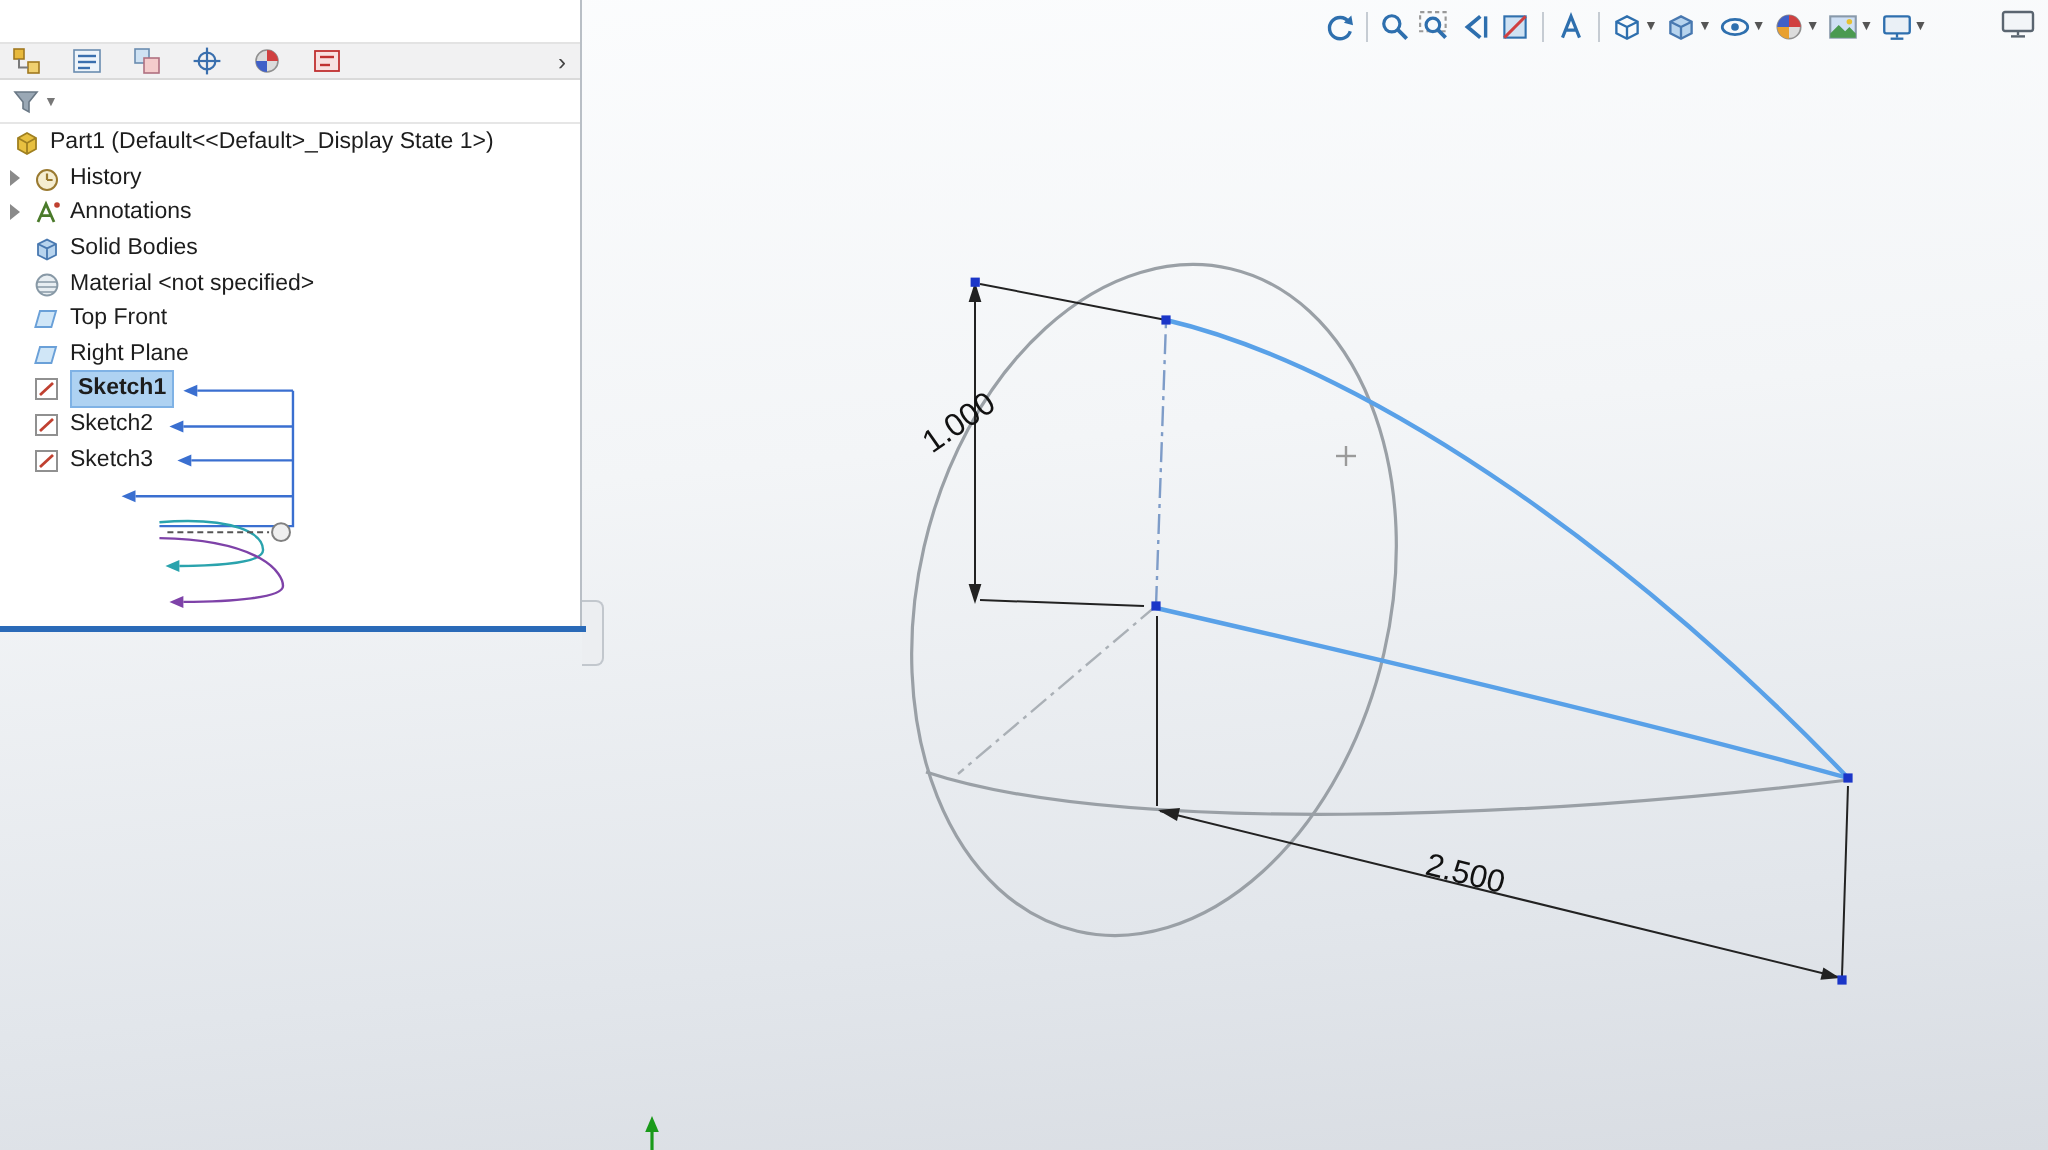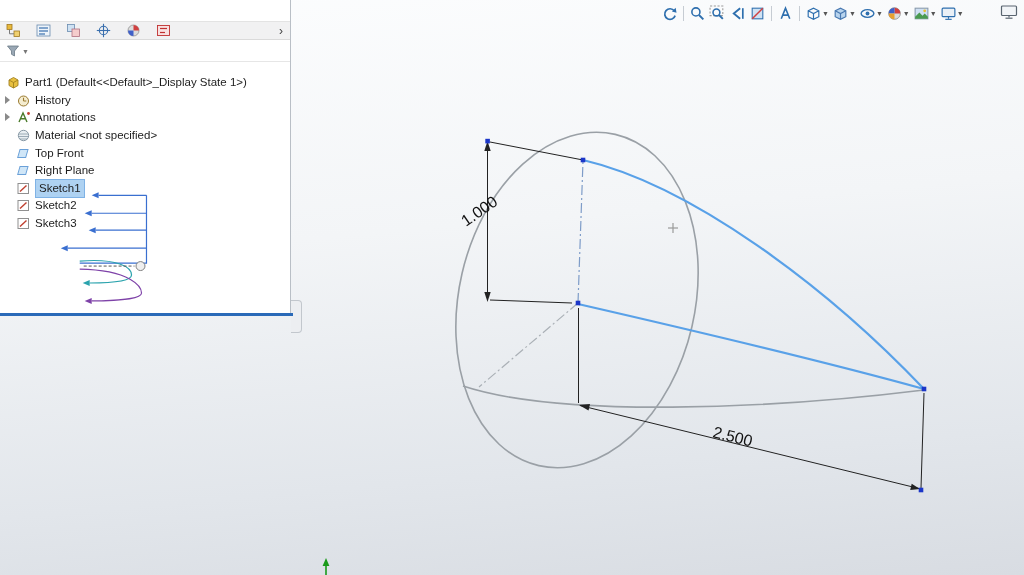--- a/index.html
+++ b/index.html
@@ -33,31 +33,31 @@
     padding-left:5px; gap:13px; }
   .tab { width:17px; height:17px; display:flex; align-items:center; justify-content:center; }
   .tab svg { width:15px; height:15px; }
   .tab-overflow { margin-left:auto; margin-right:7px; font-size:12px; color:#444; line-height:1; }
 
   .filter-row { position:absolute; top:41px; left:0; width:100%; height:21px; border-bottom:1px solid #e6e6e6;
     display:flex; align-items:center; padding-left:6px; gap:2px; }
   .filter-row svg { width:14px; height:14px; }
   .filter-caret { font-size:7px; color:#777; }
 
-  .tree { position:absolute; top:74px; left:0; width:100%; z-index:4; }
+  .tree { position:absolute; top:63px; left:0; width:100%; z-index:4; }
   .trow { height:17.6px; display:flex; align-items:center; font-size:11.5px; color:#1d1d1d; gap:4px;
     padding-left:3px; white-space:nowrap; }
   .trow.child { padding-left:3px; }
   .tw { width:9px; height:9px; flex:0 0 9px; position:relative; }
   .tw.closed::before { content:""; position:absolute; left:2px; top:0px; border-left:5px solid #8a8a8a;
     border-top:4px solid transparent; border-bottom:4px solid transparent; }
   .ti { width:15px; height:15px; flex:0 0 15px; }
   .ti svg { width:15px; height:15px; }
   .lbl { line-height:15px; }
-  .sel { background:#aed2f2; border:1px solid #7fb2e5; padding:1px 3px; }
+  .sel { background:#aed2f2; border:1px solid #7fb2e5; padding:1px 3px;font-weight:bold; }
 
   .conn { position:absolute; inset:0; z-index:5; pointer-events:none; }
 </style>
 </head>
 <body>
 
 <svg id="gfx" viewBox="0 0 1024 575">
 
   <ellipse cx="577" cy="300" rx="118" ry="170" transform="rotate(13 577 300)" fill="none" stroke="#9aa0a6" stroke-width="1.6"></ellipse>
 
@@ -284,20 +284,30 @@
       <span class="tw closed"></span>
       <span class="ti">
         <svg viewBox="0 0 15 15">
           <path d="M3 12 L7 3 L11 12 M4.6 8.8 H9.4" stroke="#4a7a2a" fill="none" stroke-width="1.4"></path>
           <circle cx="12.5" cy="3.5" r="1.4" fill="#c04030"></circle>
         </svg>
       </span>
       <span class="lbl">Annotations</span>
     </div>
 
+    <div class="trow child">
+      <span class="tw"></span>
+      <span class="ti">
+        <svg viewBox="0 0 15 15">
+          <path d="M3 5 L7.5 2.8 L12 5 L12 10.5 L7.5 12.8 L3 10.5 Z" fill="#b8d4ee" stroke="#4878b0" stroke-width="0.9"></path>
+          <path d="M3 5 L7.5 7.2 L12 5 M7.5 7.2 V12.8" stroke="#4878b0" fill="none" stroke-width="0.9"></path>
+        </svg>
+      </span>
+      <span class="lbl">Solid Bodies</span>
+    </div>
 
 
     <div class="trow child">
       <span class="tw"></span>
       <span class="ti">
         <svg viewBox="0 0 15 15">
           <circle cx="7.5" cy="7.5" r="5.2" fill="#e8eef2" stroke="#8899a6" stroke-width="1"></circle>
           <path d="M3 6 H12 M2.6 8.5 H12.4 M3.6 11 H11.4" stroke="#8899a6" stroke-width="0.8" fill="none"></path>
         </svg>
       </span>

